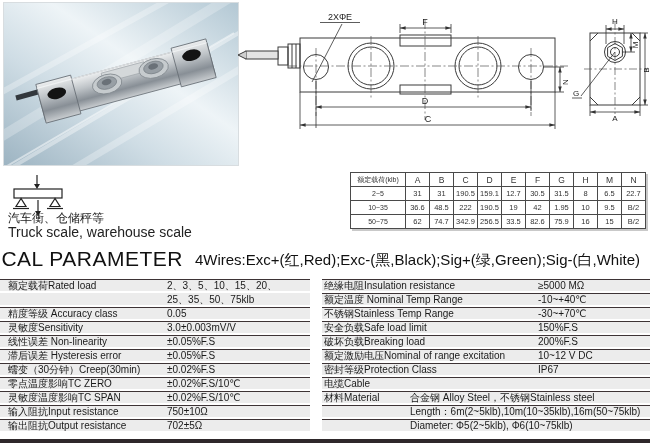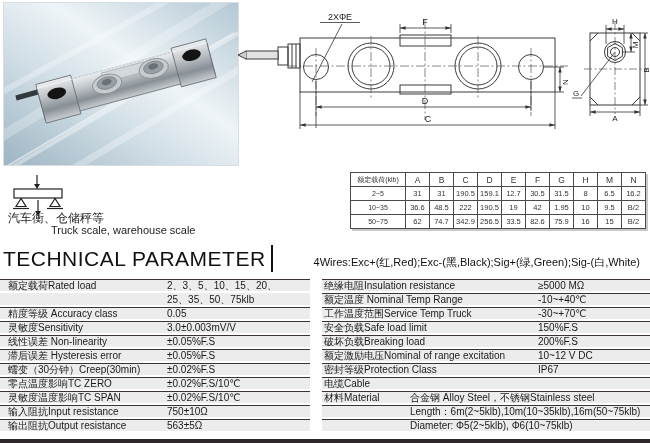--- a/index.html
+++ b/index.html
@@ -15,27 +15,27 @@
   table.dim{border-collapse:collapse;background:#fff;box-shadow:2px 2px 0 #c9c9c9;}
   table.dim th,table.dim td{border:1px solid #4a4a4a;font-weight:normal;text-align:center;
       font-size:7.5px;line-height:8px;padding:0;height:13px;color:#333;}
   table.dim th.c0{width:54px;font-size:7px;}
   table.dim td.c0{font-size:7px;}
   table.dim th,table.dim td{width:23px;}
   table.dim thead th{font-size:8.5px;}
 
   
   .cap-zh{left:8px;top:210px;font-size:12px;color:#222;}
-  .cap-en{left:8px;top:224px;font-size:11px;color:#222;margin-left:43px;}
+  .cap-en{left:8px;top:224px;font-size:14px;color:#222;}
 
   
   .heading{left:0;top:245px;width:640px;display:flex;align-items:flex-end;justify-content:flex-end;}
   .title{font-size:21px;letter-spacing:0.5px;color:#111;line-height:26px;white-space:nowrap;}
   .title-bar{width:2px;height:27px;background:#111;margin:0 7px 0 5px;}
-  .wires{font-size:11px;color:#111;padding-bottom:2px;white-space:nowrap;margin-left:34px;}
+  .wires{font-size:15px;color:#111;padding-bottom:2px;white-space:nowrap;}
 
   
   .spec{left:0;top:279px;width:650px;height:164px;}
   .spec-col{position:absolute;top:0;}
   .spec-col.left{left:0;width:310px;}
   .spec-col.right{left:322px;width:328px;text-align:center;}
   .spec-row{position:relative;height:11px;border-top:1.5px solid #3d3335;background:#ececec;
             margin-bottom:2px;}
   .spec-row.cont{border-top-color:transparent;}
   .spec-label{position:absolute;left:8px;top:0px;font-size:10px;line-height:11.5px;white-space:nowrap;color:#1a1a1a;}
@@ -225,21 +225,21 @@
           <td class="c0">2~5</td>
           <td>31</td>
           <td>31</td>
           <td>190.5</td>
           <td>159.1</td>
           <td>12.7</td>
           <td>30.5</td>
           <td>31.5</td>
           <td>8</td>
           <td>6.5</td>
-          <td>16.2</td>
+          <td>22.7</td>
         </tr>
         <tr>
           <td class="c0">10~35</td>
           <td>36.6</td>
           <td>48.5</td>
           <td>222</td>
           <td>190.5</td>
           <td>19</td>
           <td>42</td>
           <td>1.95</td>
@@ -324,34 +324,34 @@
       <div class="spec-row">
         <span class="spec-label">灵敏度温度影响TC SPAN</span>
         <span class="spec-value">±0.02%F.S/10℃</span>
       </div>
       <div class="spec-row">
         <span class="spec-label">输入阻抗Input resistance</span>
         <span class="spec-value">750±10Ω</span>
       </div>
       <div class="spec-row">
         <span class="spec-label">输出阻抗Output resistance</span>
-        <span class="spec-value">563±5Ω</span>
+        <span class="spec-value">702±5Ω</span>
       </div>
     </div>
   <div class="spec-col right">
       <div class="spec-row">
         <span class="spec-label">绝缘电阻Insulation resistance</span>
         <span class="spec-value">≥5000 MΩ</span>
       </div>
       <div class="spec-row">
         <span class="spec-label">额定温度 Nominal Temp Range</span>
         <span class="spec-value">-10~+40℃</span>
       </div>
       <div class="spec-row">
-        <span class="spec-label">工作温度范围Service Temp Truck</span>
+        <span class="spec-label">不锈钢Stainless Temp Range</span>
         <span class="spec-value">-30~+70℃</span>
       </div>
       <div class="spec-row">
         <span class="spec-label">安全负载Safe load limit</span>
         <span class="spec-value">150%F.S</span>
       </div>
       <div class="spec-row">
         <span class="spec-label">破坏负载Breaking load</span>
         <span class="spec-value">200%F.S</span>
       </div>

